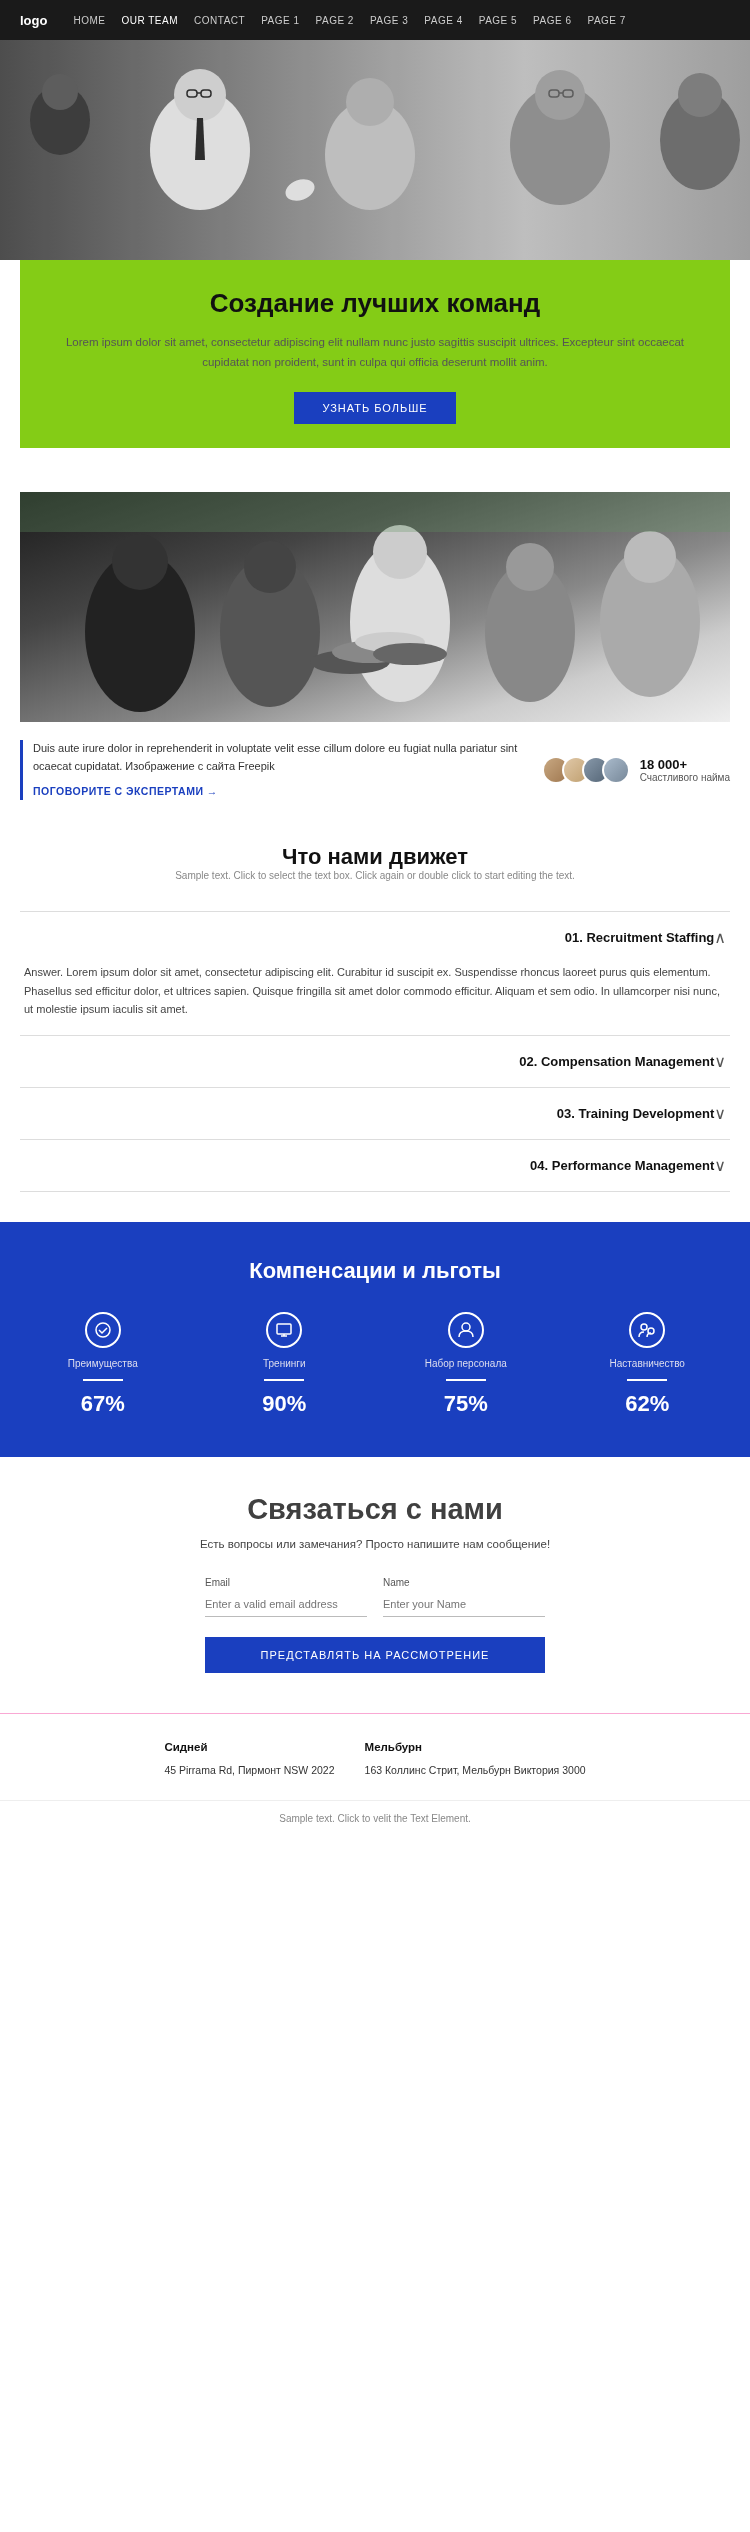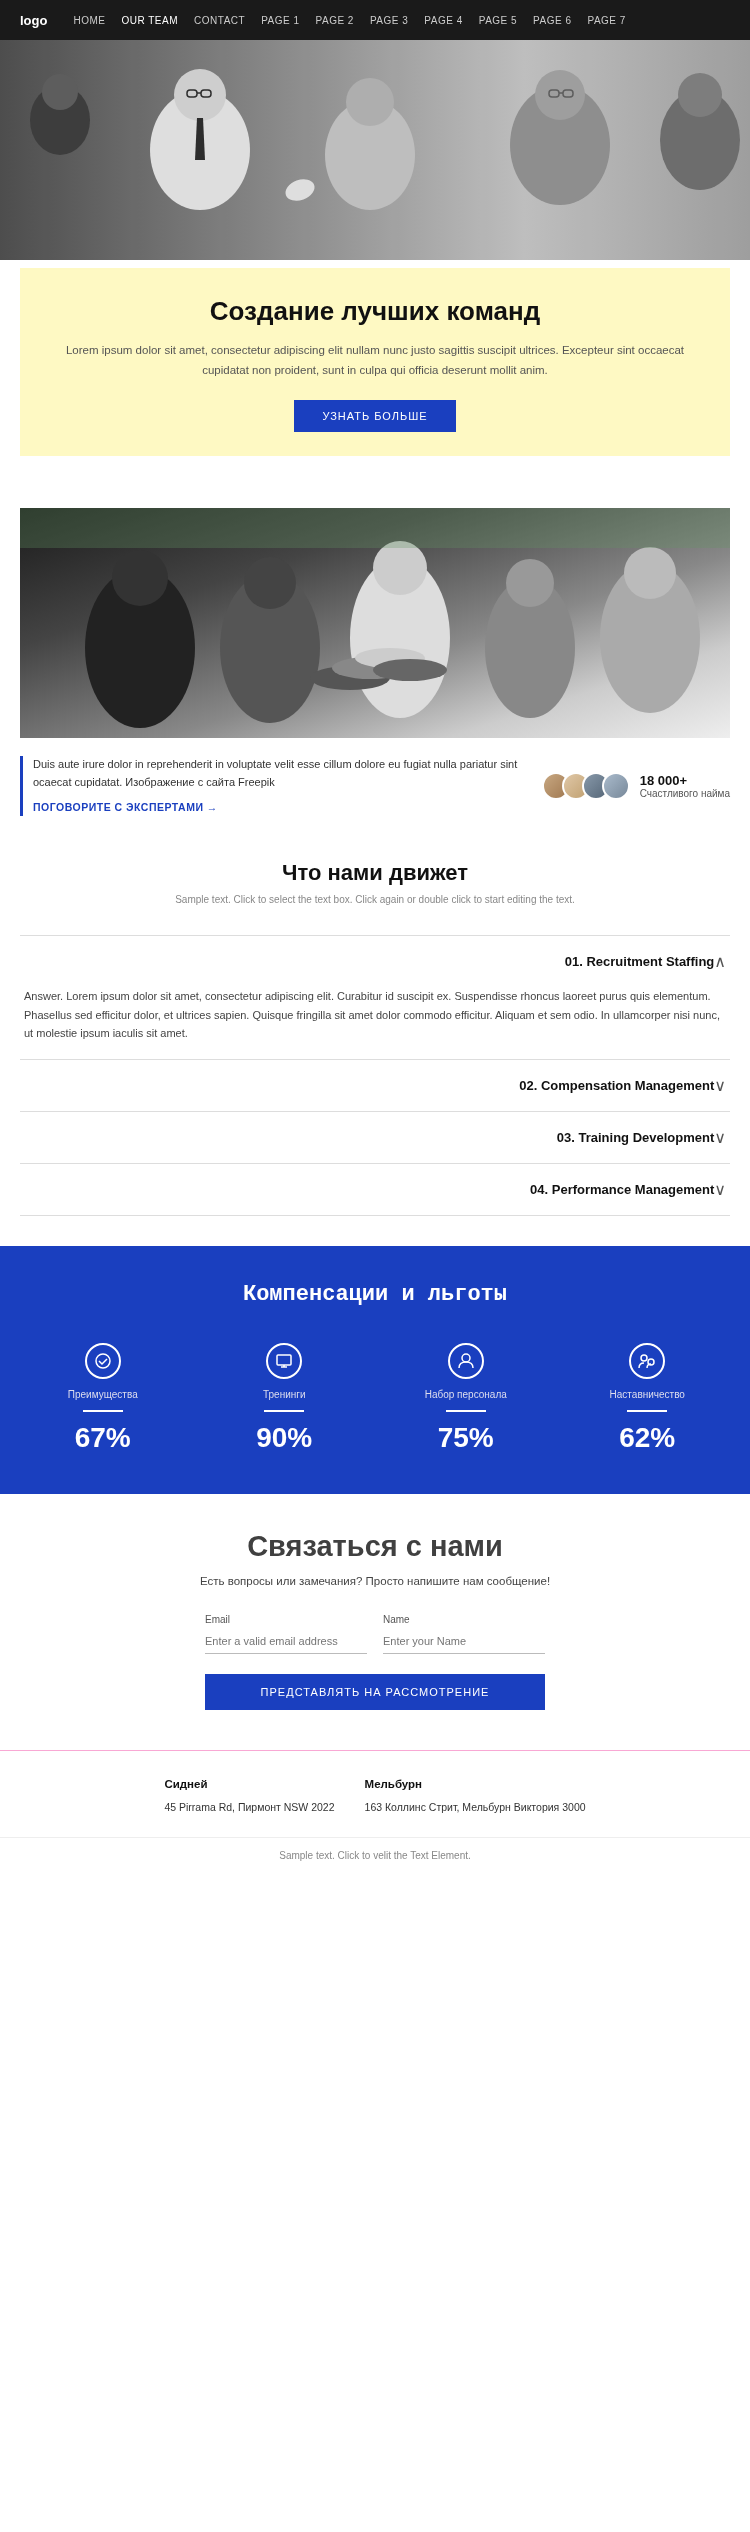--- a/index.html
+++ b/index.html
@@ -32,22 +32,22 @@
     
     .hero {
       position: relative;
       height: 220px;
       background: linear-gradient(135deg, #555 0%, #888 40%, #aaa 70%, #999 100%);
       overflow: hidden;
     }
 
     
     .hero-content {
-      background: #fef9c3;
-      margin: 8px 20px;
+      background: #84cc16;
+      margin: 0 20px;
       padding: 28px 30px 24px;
       text-align: center;
     }
     .hero-title {
       font-size: 26px;
       font-weight: 700;
       color: #111;
       margin-bottom: 14px;
     }
     .hero-desc {
@@ -138,21 +138,20 @@
 
     
     .what-drives {
       padding: 30px 20px 10px;
       text-align: center;
     }
     .section-title {
       font-size: 22px;
       font-weight: 700;
       color: #111;
-      margin-bottom: 8px;
     }
     .section-subtitle {
       font-size: 10px;
       color: #888;
       margin-bottom: 20px;
     }
 
     
     .accordion {
       margin: 0 20px;
@@ -190,22 +189,21 @@
     .benefits-section {
       background: #1a3fbf;
       padding: 36px 20px 40px;
       margin-top: 30px;
       text-align: center;
       color: #fff;
     }
     .benefits-title {
       font-size: 22px;
       font-weight: 700;
-      margin-bottom: 36px;
-      font-family: Liberation Mono, monospace;
+      margin-bottom: 28px;
     }
     .benefits-grid {
       display: grid;
       grid-template-columns: repeat(4, 1fr);
       gap: 16px;
     }
     .benefit-item {
       display: flex;
       flex-direction: column;
       align-items: center;
@@ -228,21 +226,21 @@
       color: #dde;
       text-align: center;
     }
     .benefit-divider {
       width: 40px;
       height: 2px;
       background: #fff;
       margin: 4px auto;
     }
     .benefit-value {
-      font-size: 28px;
+      font-size: 22px;
       font-weight: 700;
       color: #fff;
     }
 
     
     .contact-section {
       padding: 36px 20px 30px;
       text-align: center;
     }
     .contact-title {

